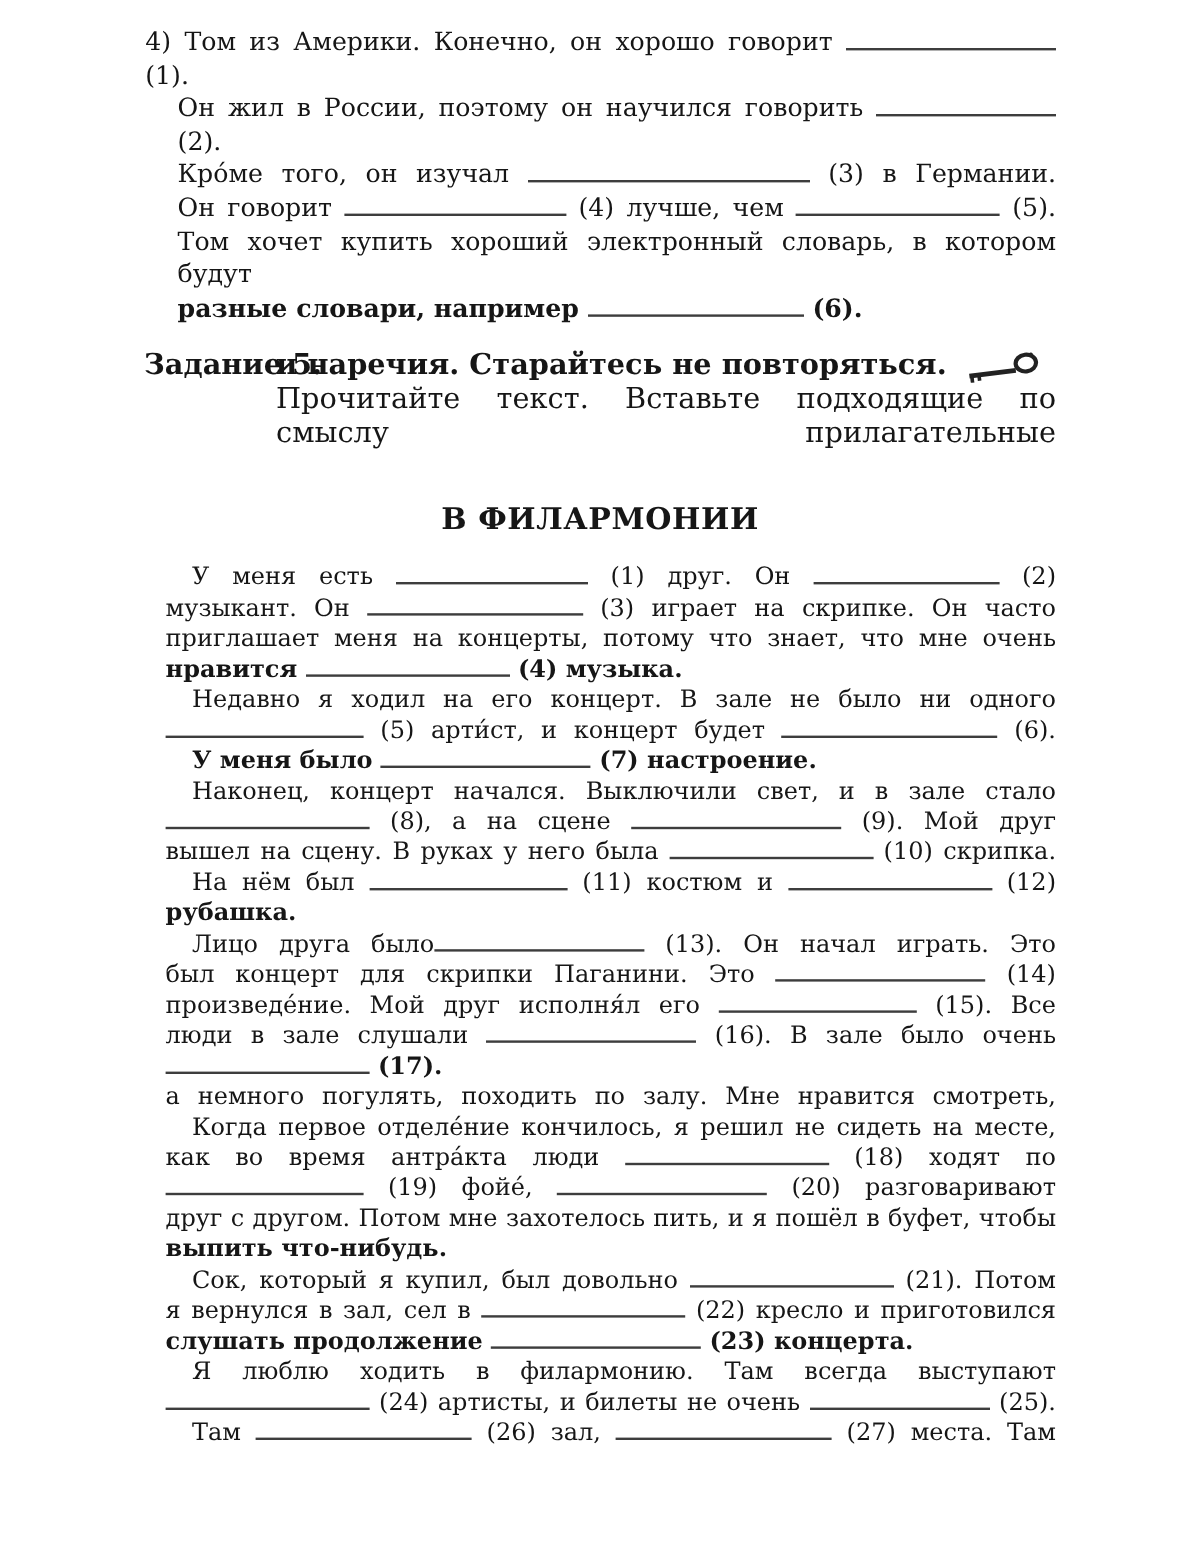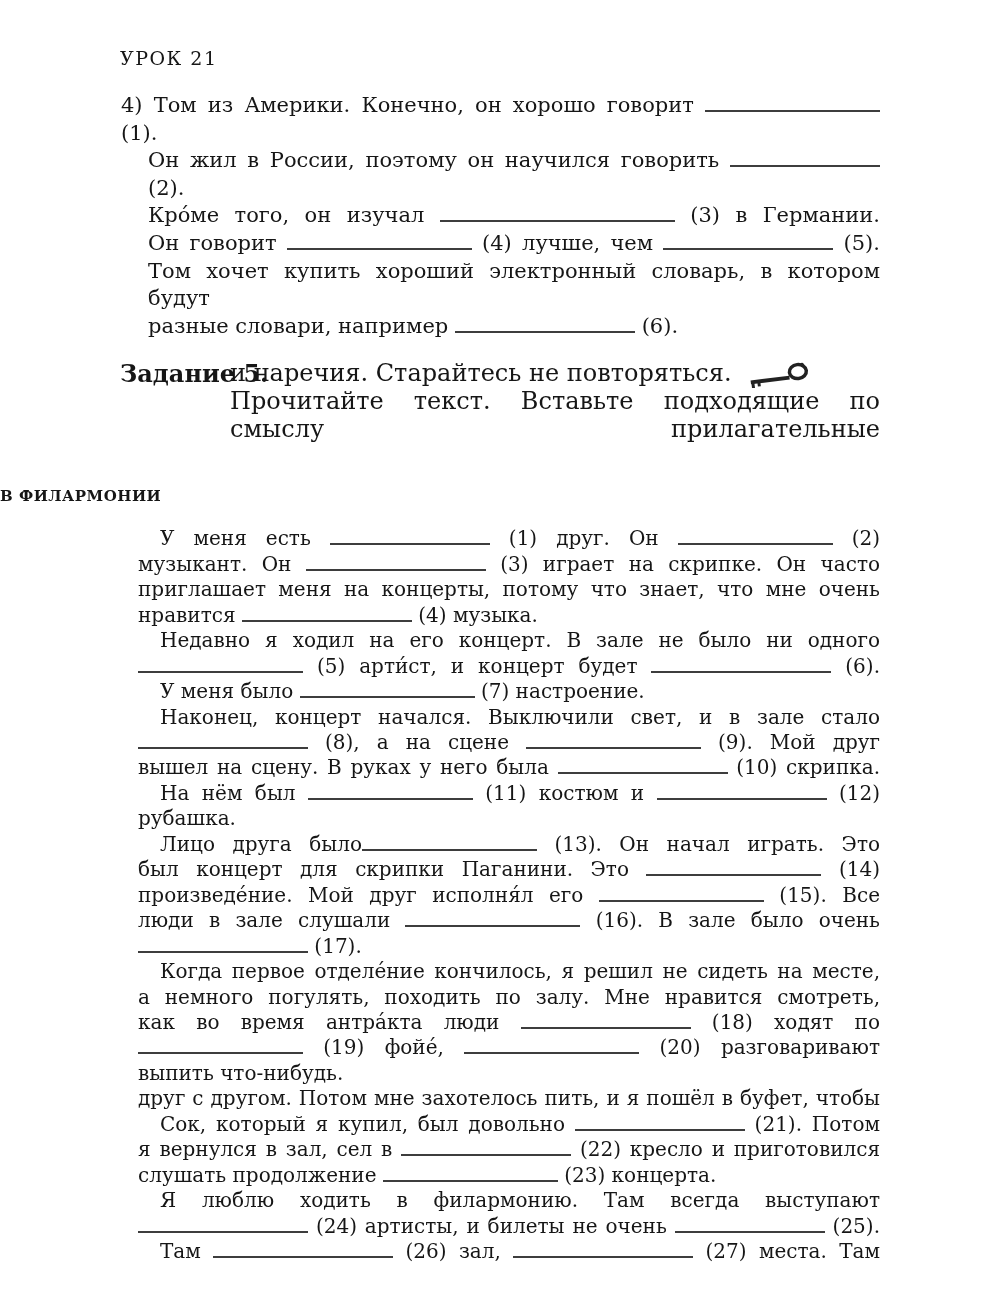--- a/index.html
+++ b/index.html
@@ -12,38 +12,37 @@
   .lesson-header{
     margin:46px 0 0 120px;font-size:19px;line-height:24px;letter-spacing:1.5px;
   }
   .ex4{margin:22px 0 0 121px;width:759px;font-size:21px;line-height:27.6px;}
   .ex4 .line{padding-left:27px;}
   .ex4 .line.hang{padding-left:0;}
   .task5{position:relative;margin:20px 12px 0 120px;width:760px;
          font-size:24px;line-height:27.5px;}
   .task-label{position:absolute;left:0;top:0;font-weight:bold;}
   .task-lines{margin-left:110px;width:650px;}
-  .title{margin:44px 0 0 0;text-align:left;font-size:15px;
+  .title{margin:44px 0 0 0;text-align:center;font-size:25px;
          letter-spacing:0.5px;font-weight:bold;}
   .maintext{margin:21px 0 0 138px;width:742px;font-size:20px;line-height:25.45px;}
   .maintext .line.ind{padding-left:22px;}
   .line.just{text-align:justify;text-align-last:justify;}
-  .line.left{text-align:left;text-align-last:left;}
+  .line.left{text-align:left;text-align-last:left;font-weight:bold;}
   .blank{
     display:inline-block;height:0.8em;
     border-bottom:2px solid #3d3d3d;
   }
   b{font-weight:normal;}
   .keyicon{margin-left:14px;vertical-align:-7px;}
 </style>
 </head>
 <body>
 
 <div class="page">
-  <div class="lesson-header">УРОК 21</div>
 
   <section class="ex4" id="ex4-lines">
       <div class="line just hang"><span>4) Том из Америки. Конечно, он хорошо говорит </span><span class="blank" style="width: 175px;"></span><span> (1).</span></div>
       <div class="line just"><span>Он жил в России, поэтому он научился говорить </span><span class="blank" style="width: 150px;"></span><span> (2).</span></div>
       <div class="line just"><b>Кро́ме</b><span> того, он изучал </span><span class="blank" style="width: 235px;"></span><span> (3) в Германии.</span></div>
       <div class="line just"><span>Он говорит </span><span class="blank" style="width: 185px;"></span><span> (4) лучше, чем </span><span class="blank" style="width: 170px;"></span><span> (5).</span></div>
       <div class="line just"><span>Том хочет купить хороший электронный словарь, в котором будут</span></div>
       <div class="line left"><span>разные словари, например </span><span class="blank" style="width: 180px;"></span><span> (6).</span></div>
     </section>
 
@@ -76,26 +75,26 @@
       <div class="line just ind"><span>Наконец, концерт начался. Выключили свет, и в зале стало</span></div>
       <div class="line just"><span class="blank" style="width: 170px;"></span><span> (8), а на сцене </span><span class="blank" style="width: 175px;"></span><span> (9). Мой друг</span></div>
       <div class="line just"><span>вышел на сцену. В руках у него была </span><span class="blank" style="width: 170px;"></span><span> (10) скрипка.</span></div>
       <div class="line just ind"><span>На нём был </span><span class="blank" style="width: 165px;"></span><span> (11) костюм и </span><span class="blank" style="width: 170px;"></span><span> (12)</span></div>
       <div class="line left"><span>рубашка.</span></div>
       <div class="line just ind"><span>Лицо друга было</span><span class="blank" style="width: 175px;"></span><span> (13). Он начал играть. Это</span></div>
       <div class="line just"><span>был концерт для скрипки Паганини. Это </span><span class="blank" style="width: 175px;"></span><span> (14)</span></div>
       <div class="line just"><b>произведе́ние</b><span>. Мой друг </span><b>исполня́л</b><span> его </span><span class="blank" style="width: 165px;"></span><span> (15). Все</span></div>
       <div class="line just"><span>люди в зале слушали </span><span class="blank" style="width: 175px;"></span><span> (16). В зале было очень</span></div>
       <div class="line left"><span class="blank" style="width: 170px;"></span><span> (17).</span></div>
+      <div class="line just"><span>а немного погулять, походить по залу. Мне нравится смотреть,</span></div>
       <div class="line just ind"><span>Когда первое </span><b>отделе́ние</b><span> кончилось, я решил не сидеть на месте,</span></div>
-      <div class="line just"><span>а немного погулять, походить по залу. Мне нравится смотреть,</span></div>
       <div class="line just"><span>как во время </span><b>антра́кта</b><span> люди </span><span class="blank" style="width: 170px;"></span><span> (18) ходят по</span></div>
       <div class="line just"><span class="blank" style="width: 165px;"></span><span> (19) </span><b>фойе́</b><span>, </span><span class="blank" style="width: 175px;"></span><span> (20) разговаривают</span></div>
+      <div class="line just"><span>друг с другом. Потом мне захотелось пить, и я пошёл в буфет, чтобы</span></div>
       <div class="line left"><span>выпить что-нибудь.</span></div>
-      <div class="line just"><span>друг с другом. Потом мне захотелось пить, и я пошёл в буфет, чтобы</span></div>
       <div class="line just ind"><span>Сок, который я купил, был довольно </span><span class="blank" style="width: 170px;"></span><span> (21). Потом</span></div>
       <div class="line just"><span>я вернулся в зал, сел в </span><span class="blank" style="width: 170px;"></span><span> (22) кресло и приготовился</span></div>
       <div class="line left"><span>слушать продолжение </span><span class="blank" style="width: 175px;"></span><span> (23) концерта.</span></div>
       <div class="line just ind"><span>Я люблю ходить в филармонию. Там всегда выступают</span></div>
       <div class="line just"><span class="blank" style="width: 170px;"></span><span> (24) артисты, и билеты не очень </span><span class="blank" style="width: 150px;"></span><span> (25).</span></div>
       <div class="line just ind"><span>Там </span><span class="blank" style="width: 180px;"></span><span> (26) зал, </span><span class="blank" style="width: 180px;"></span><span> (27) места. Там</span></div>
     </section>
 
 </div>
 

